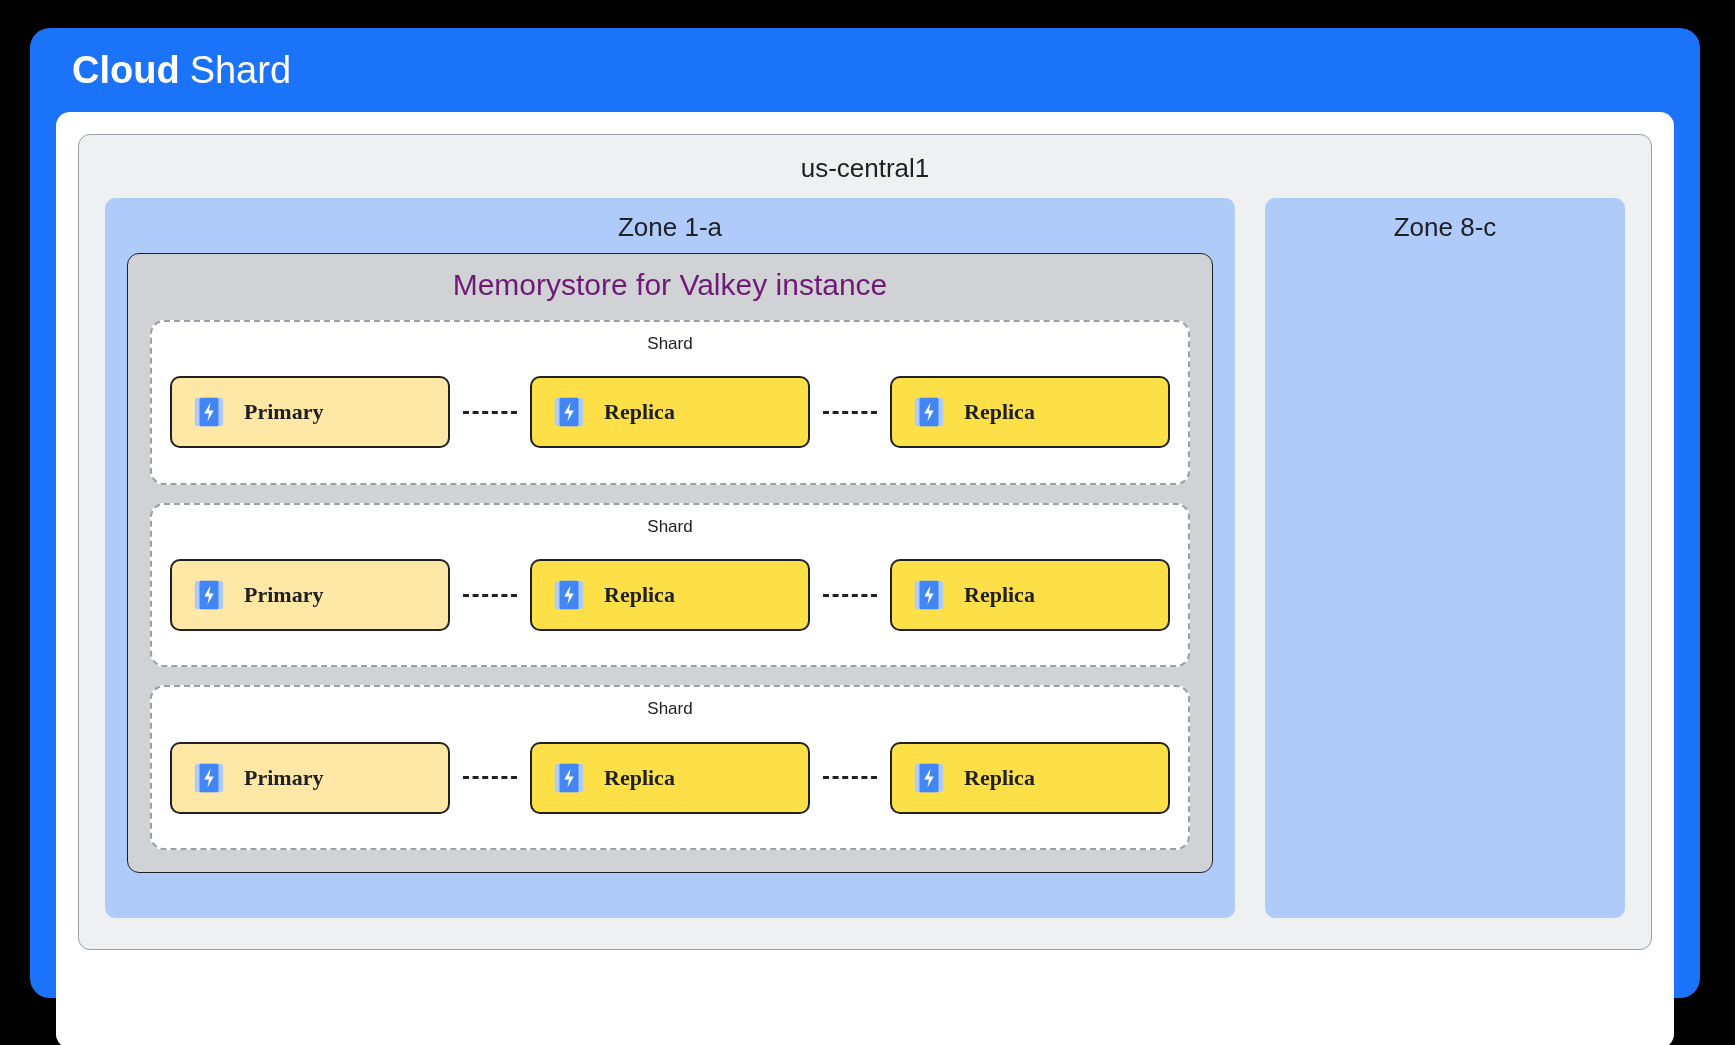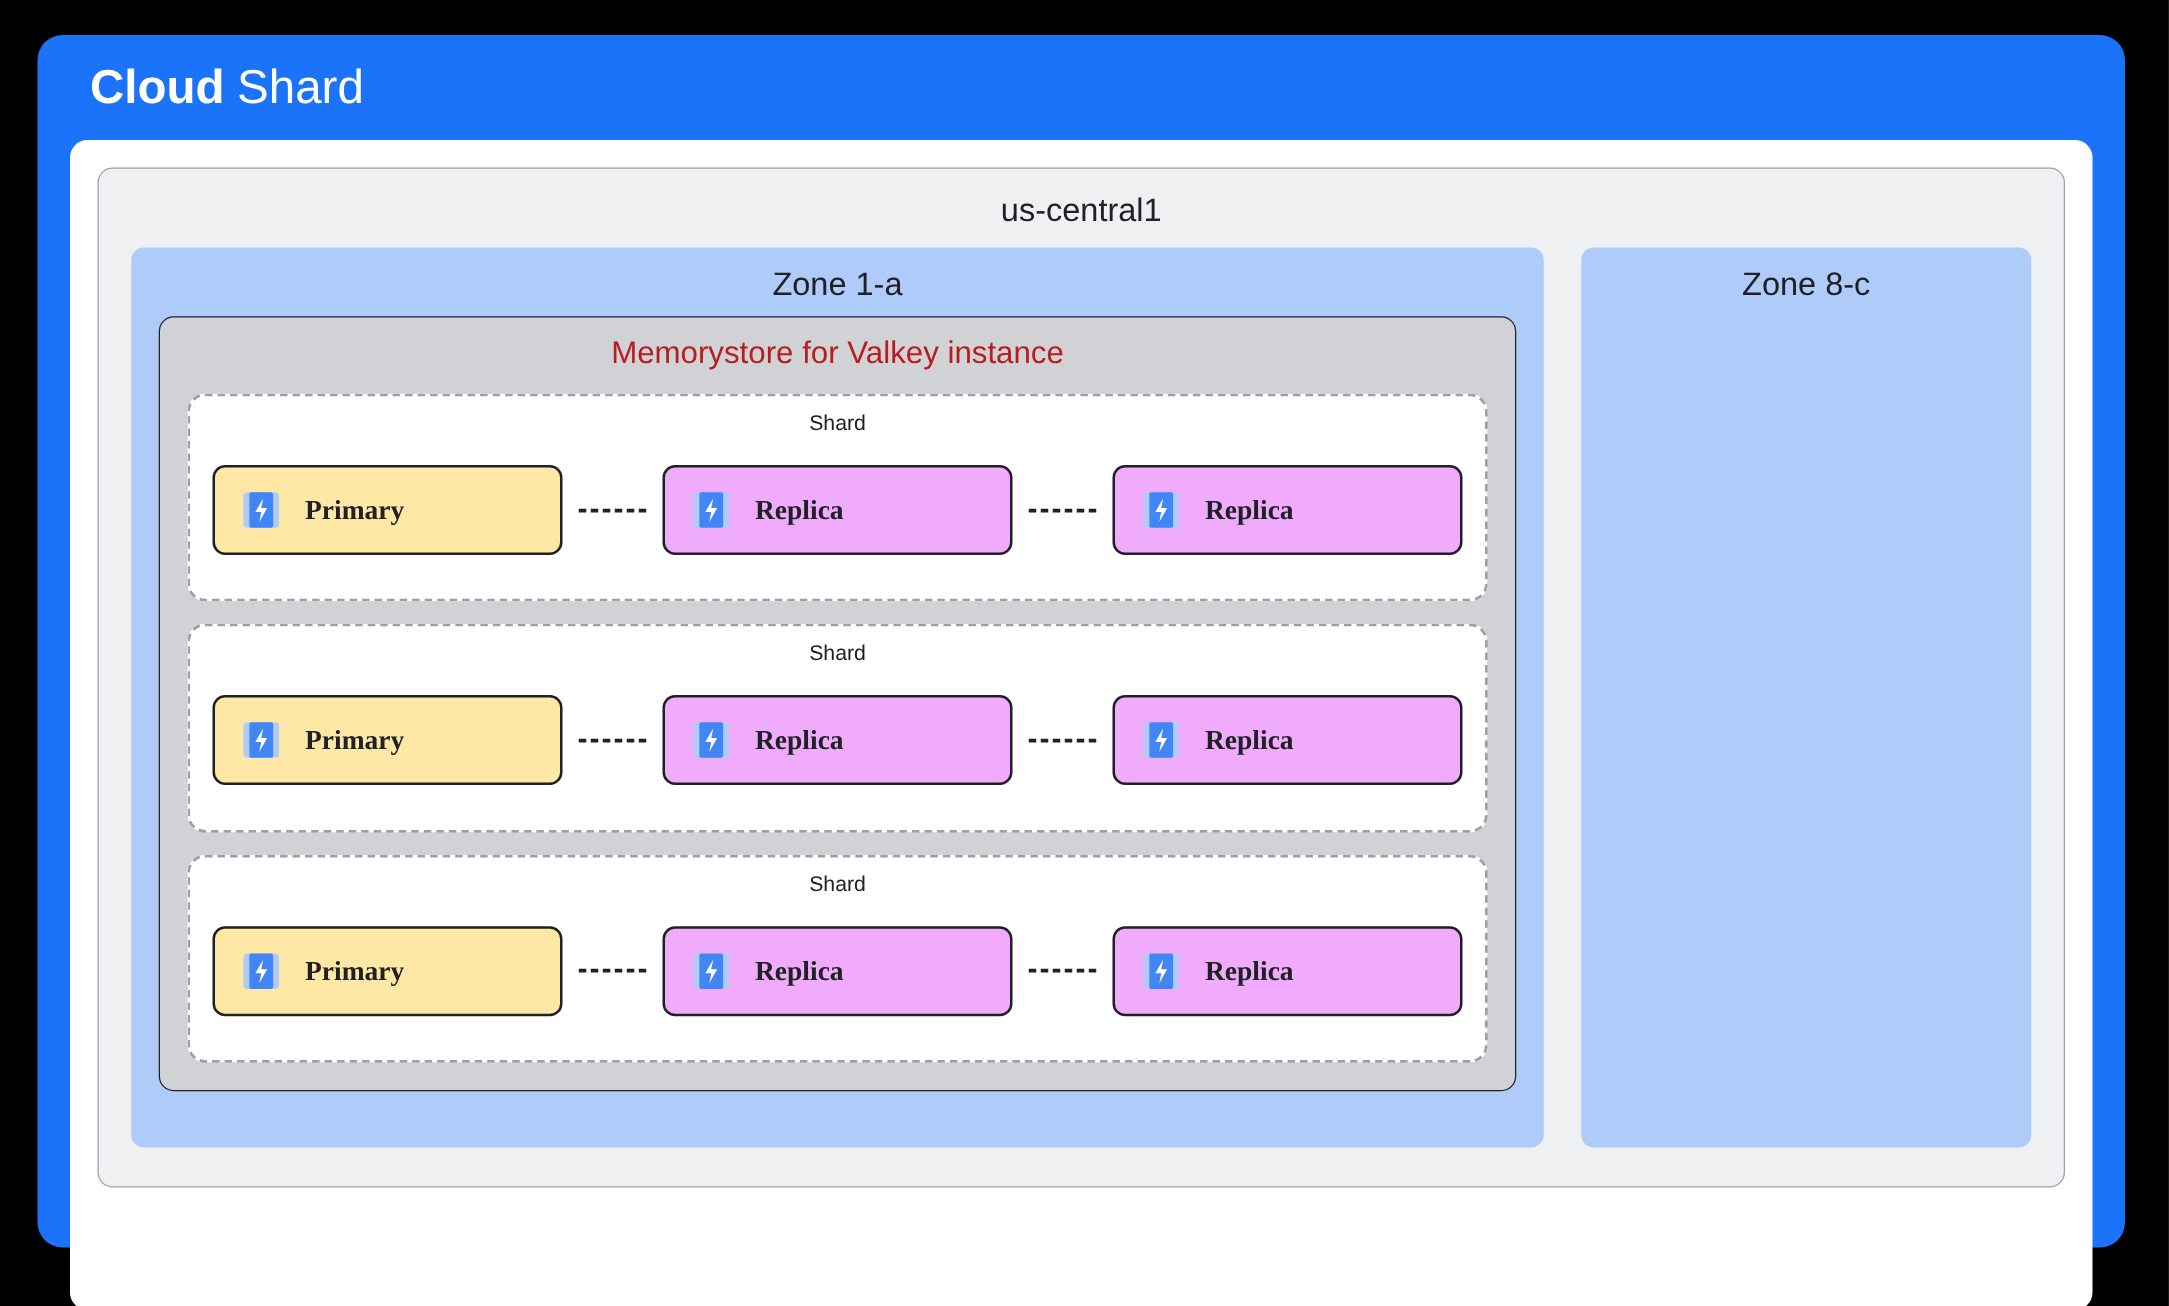--- a/index.html
+++ b/index.html
@@ -47,39 +47,39 @@
   .zone-title{
     text-align:center;color:#202124;font-size:26px;font-weight:500;
     margin-bottom:10px;
   }
   .instance-card{
     background:#d0d2d6;border:1px solid #202124;border-radius:12px;
     padding:14px 22px 22px 22px;box-sizing:border-box;
     height:620px;display:flex;flex-direction:column;gap:18px;
   }
   .instance-title{
-    text-align:center;color:#b91c1c;font-size:25px;font-weight:500;
+    text-align:center;color:#701a75;font-size:30px;font-weight:500;
   }
   .shard{
     background:#fff;border:2px dashed #9aa0a6;border-radius:14px;
     padding:12px 18px 22px 18px;box-sizing:border-box;
     flex:1;display:flex;flex-direction:column;
   }
   .shard-title{
     text-align:center;color:#202124;font-size:17px;font-weight:500;
     margin-bottom:10px;
   }
   .nodes-row{
     display:flex;align-items:center;justify-content:space-between;
     flex:1;
   }
   .node{
     width:280px;height:72px;border:2px solid #202124;border-radius:10px;
     display:flex;align-items:center;gap:16px;padding:0 18px;
-    box-sizing:border-box;background:#f0abfc;
+    box-sizing:border-box;background:#fde047;
   }
   .node.primary{background:#ffe7a5;}
   .node-label{font-size:22px;font-weight:600;color:#202124;font-family:Liberation Serif, serif;}
   .connector{
     width:54px;height:0;border-top:3px dashed #202124;
   }
   
   .ms-icon{width:38px;height:38px;position:relative;}
   .ms-icon svg{width:38px;height:38px;display:block;}
 </style>

